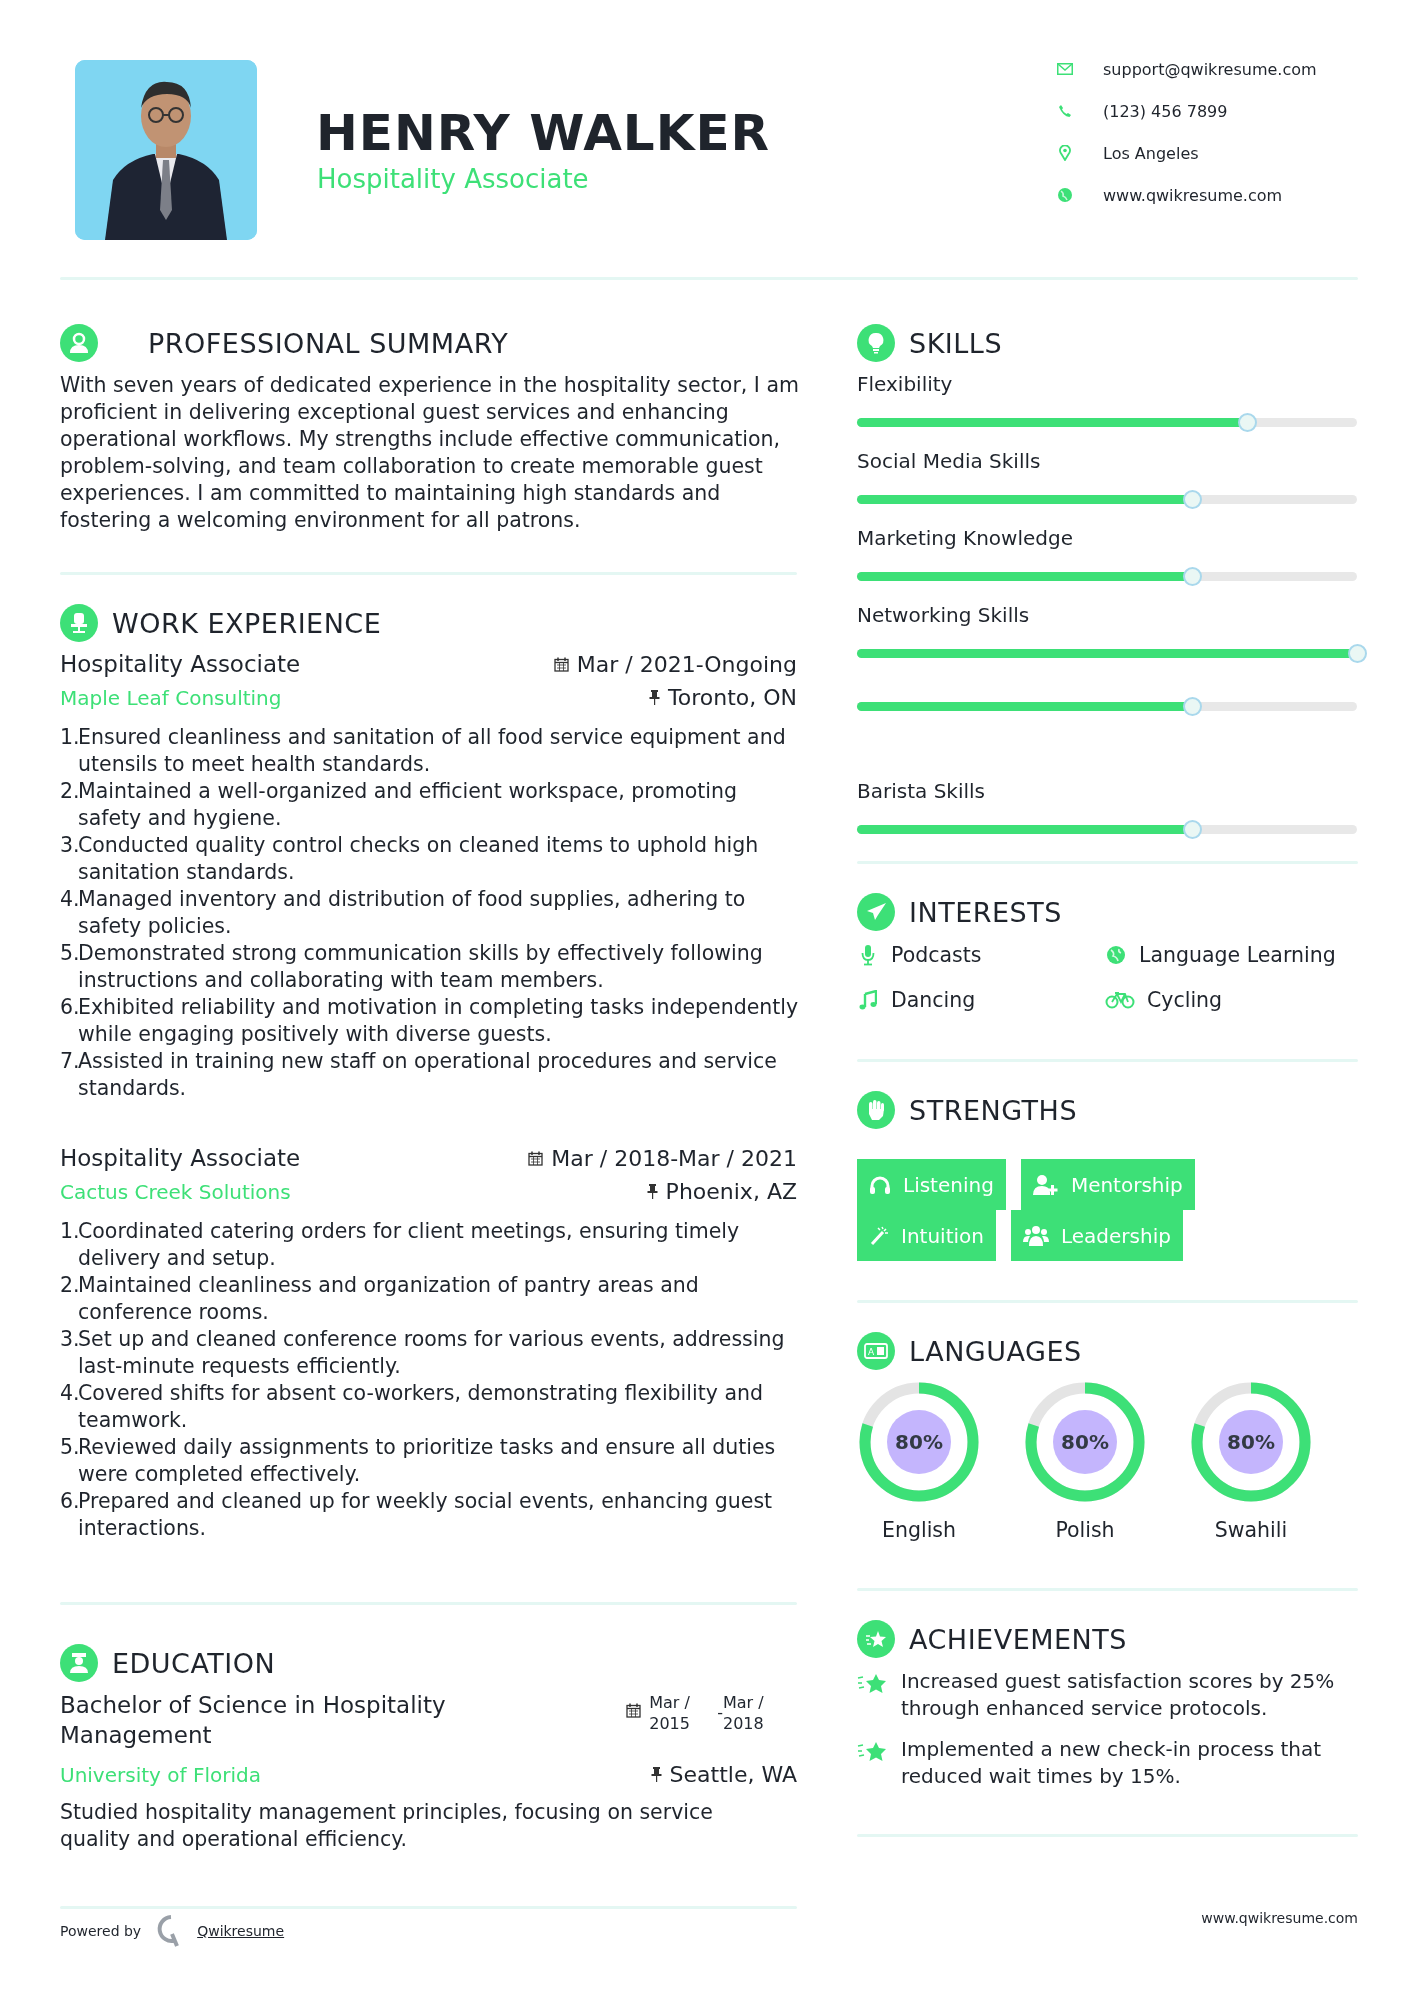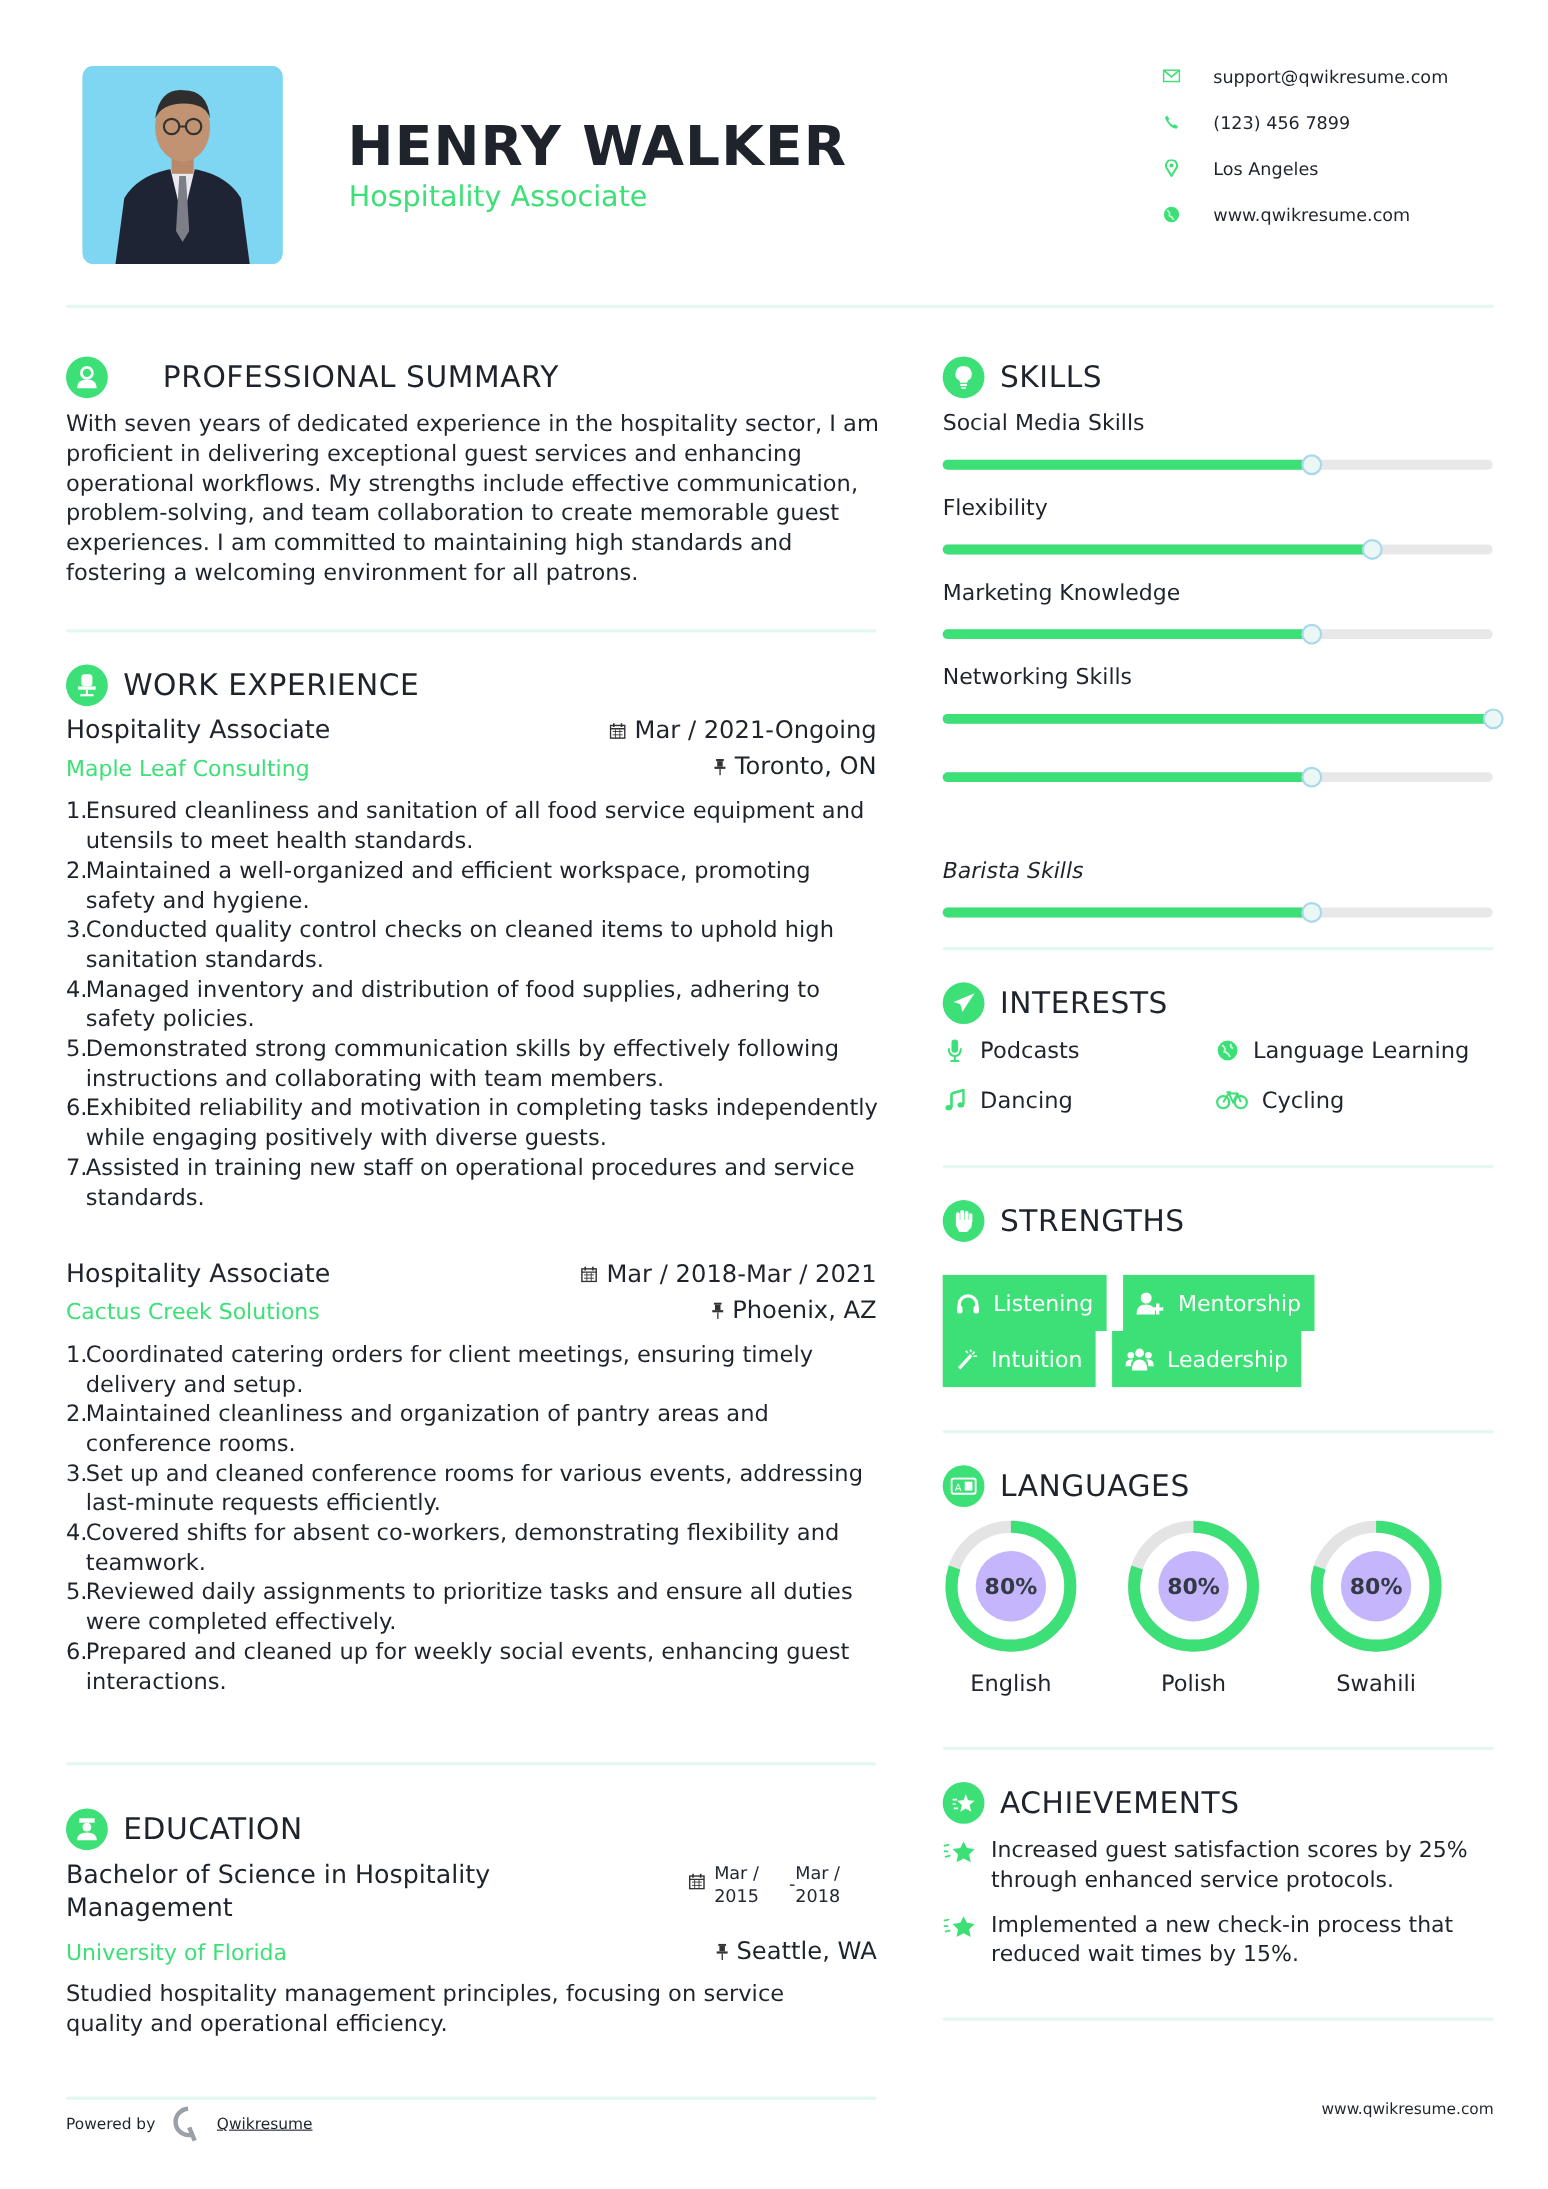--- a/index.html
+++ b/index.html
@@ -246,54 +246,54 @@
         <path d="M9 1 A7 7 0 0 1 13 14 L12 16 L6 16 L5 14 A7 7 0 0 1 9 1 Z" fill="#fff"></path>
         <rect x="6" y="17" width="6" height="2" fill="#fff"></rect>
         <rect x="7" y="20" width="4" height="1.5" fill="#fff"></rect>
       </svg>
   </span>
   <span class="txt">SKILLS</span>
 </div>
 
 <div class="abs" style="left:857px; top:372px; width:500px;">
   <div style="height:77px;">
+    <div class="skill-label">Flexibility</div>
+    <div class="track" style="margin-top:22px;">
+        <div class="fill" style="width:78%;"></div>
+        <div class="knob" style="left:78%;"></div>
+      </div>
+  </div>
+  <div style="height:77px;">
     <div class="skill-label">Social Media Skills</div>
     <div class="track" style="margin-top:22px;">
         <div class="fill" style="width:67%;"></div>
         <div class="knob" style="left:67%;"></div>
       </div>
   </div>
   <div style="height:77px;">
-    <div class="skill-label">Flexibility</div>
-    <div class="track" style="margin-top:22px;">
-        <div class="fill" style="width:78%;"></div>
-        <div class="knob" style="left:78%;"></div>
-      </div>
-  </div>
-  <div style="height:77px;">
     <div class="skill-label">Marketing Knowledge</div>
     <div class="track" style="margin-top:22px;">
         <div class="fill" style="width:67%;"></div>
         <div class="knob" style="left:67%;"></div>
       </div>
   </div>
   <div style="height:77px;">
     <div class="skill-label">Networking Skills</div>
     <div class="track" style="margin-top:22px;">
         <div class="fill" style="width:100%;"></div>
         <div class="knob" style="left:100%;"></div>
       </div>
   </div>
   <div style="height:77px;">
     <div class="track" style="margin-top:22px;">
         <div class="fill" style="width:67%;"></div>
         <div class="knob" style="left:67%;"></div>
       </div>
   </div>
-  <div style="height:77px;font-style:italic;">
+  <div style="height:77px;">
     <div class="skill-label">Barista Skills</div>
     <div class="track" style="margin-top:22px;">
         <div class="fill" style="width:67%;"></div>
         <div class="knob" style="left:67%;"></div>
       </div>
   </div>
 </div>
 
 <div class="abs hr" style="left:857px; top:861px; width:501px;"></div>
 

